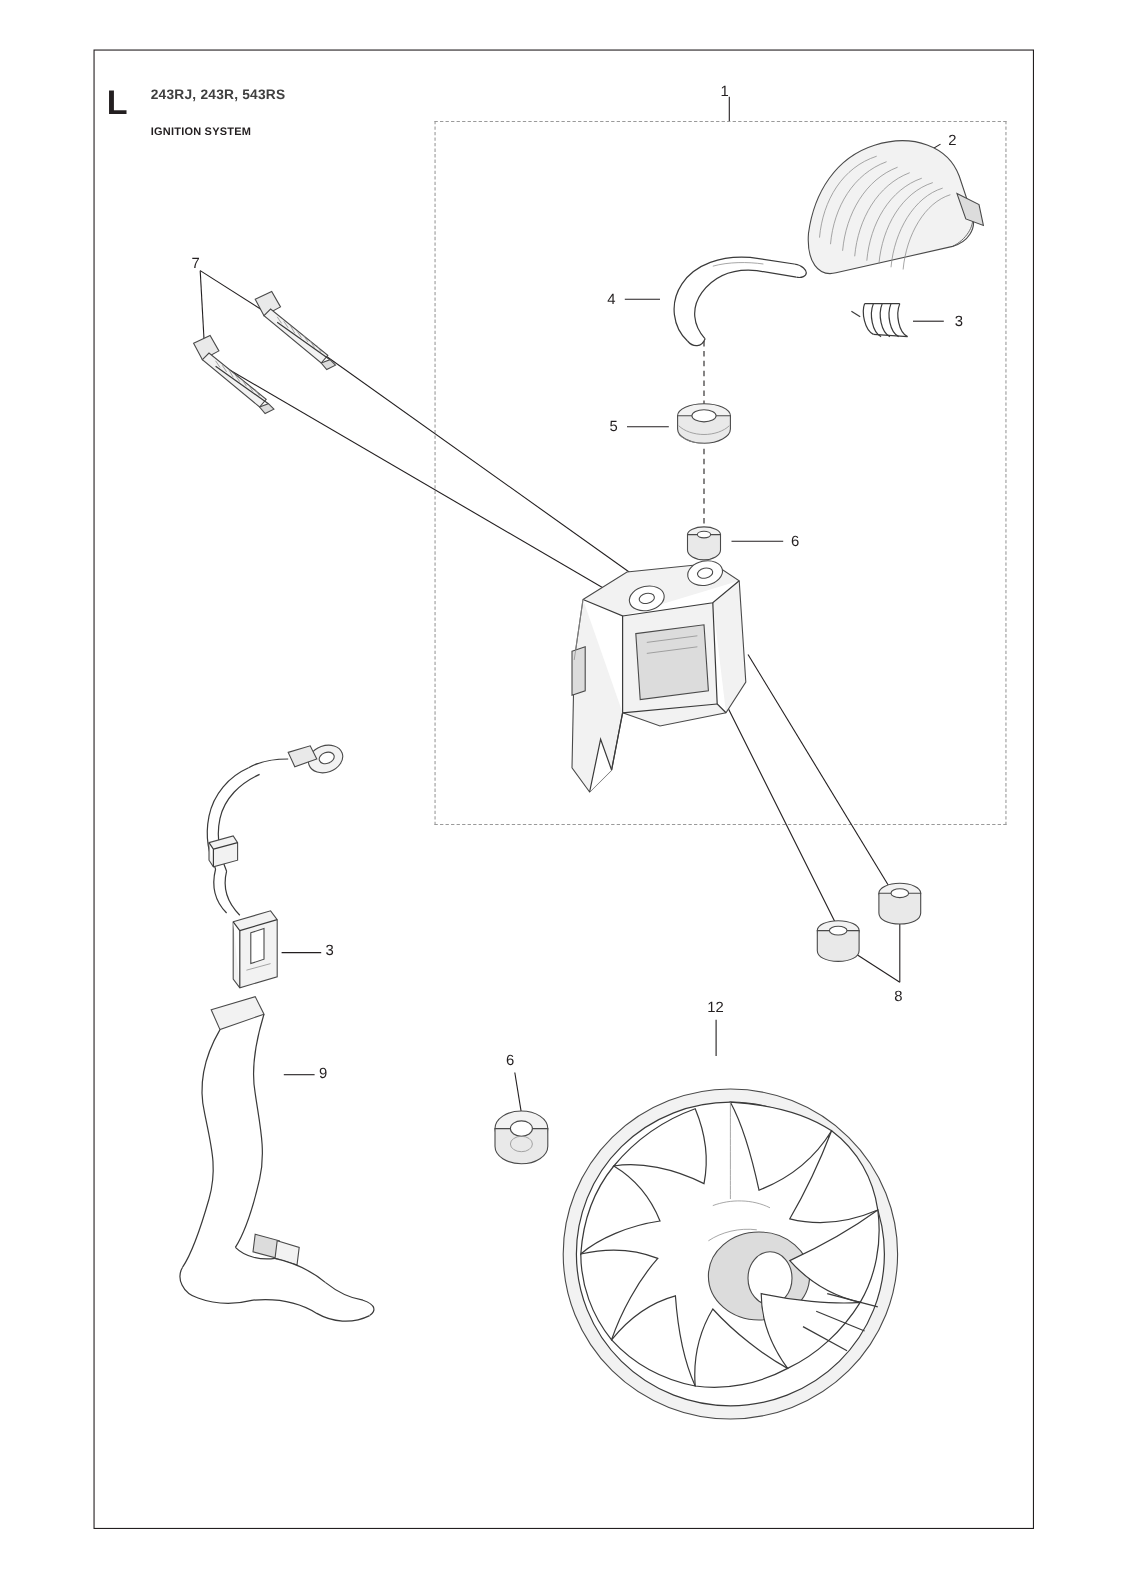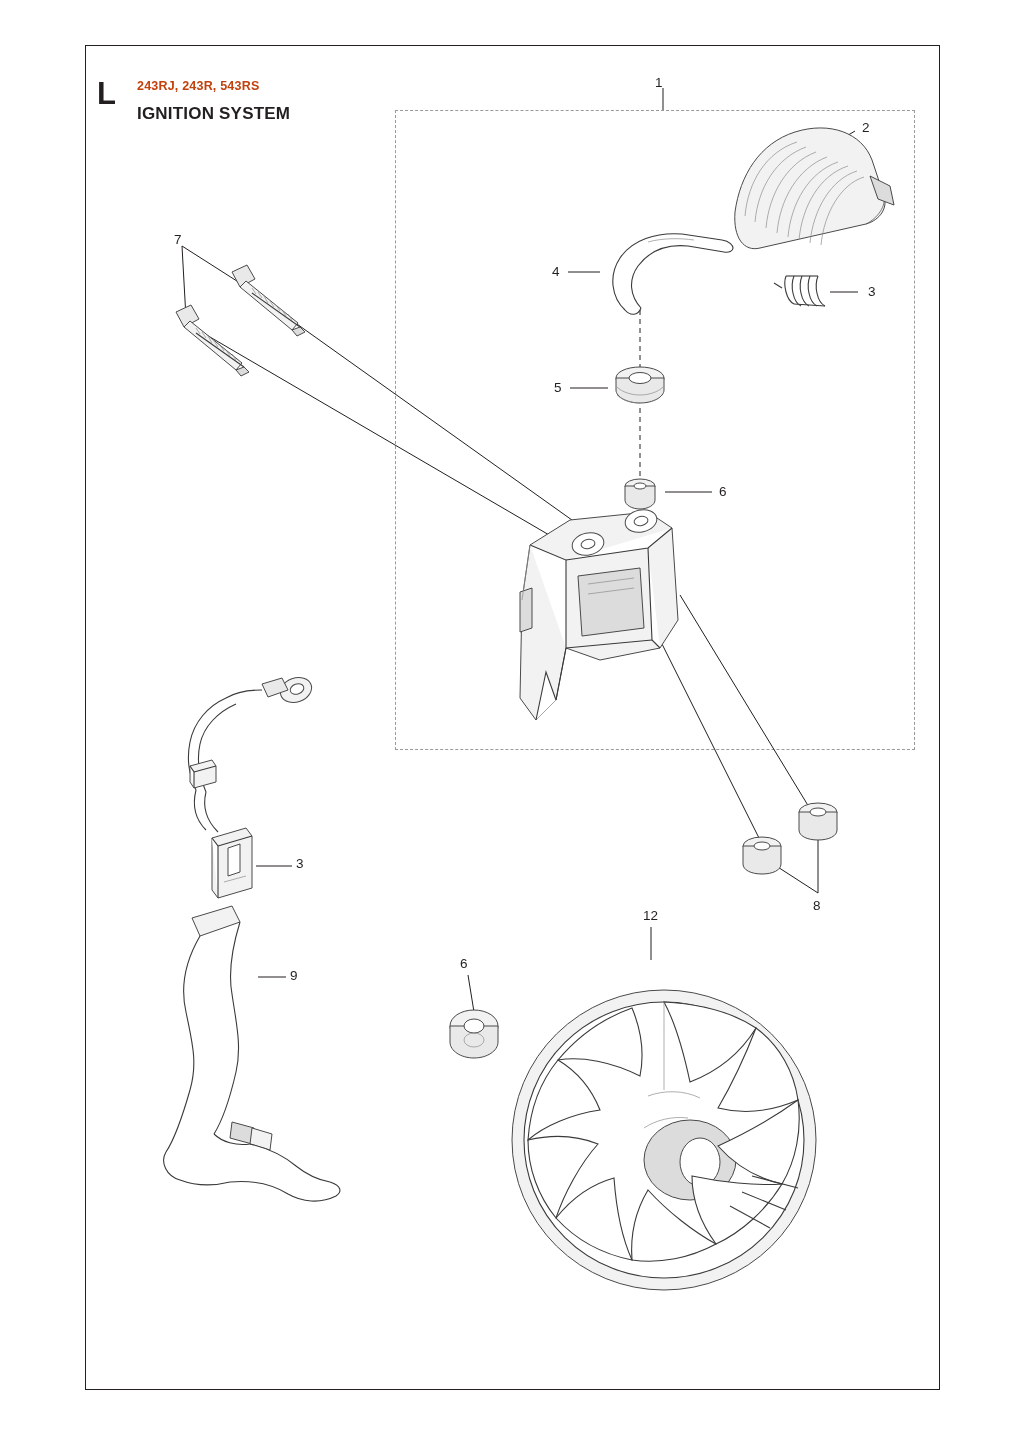--- a/index.html
+++ b/index.html
@@ -1,22 +1,22 @@
 <!DOCTYPE html>
 <html><head>
 <meta charset="utf-8">
 <style>
   html,body{margin:0;padding:0;background:#ffffff;}
   body{font-family:"Liberation Sans", sans-serif;}
   #page{position:relative;width:1024px;height:1435px;background:#ffffff;overflow:hidden;}
   #frame{position:absolute;left:85px;top:45px;width:855px;height:1345px;border:1.5px solid #231f20;box-sizing:border-box;}
   #section-letter{position:absolute;left:97px;top:78px;font-size:31px;font-weight:bold;color:#231f20;line-height:1;letter-spacing:-1px;}
   #title-block{position:absolute;left:137px;top:79px;}
-  #model-line{font-size:12.5px;font-weight:bold;color:#c2410c;letter-spacing:.2px;line-height:1.25;}
-  #system-line{font-size:17px;font-weight:bold;color:#231f20;letter-spacing:.2px;line-height:1.25;margin-top:8px;}
+  #model-line{font-size:12.5px;font-weight:bold;color:#404040;letter-spacing:.2px;line-height:1.25;}
+  #system-line{font-size:10px;font-weight:bold;color:#231f20;letter-spacing:.2px;line-height:1.25;margin-top:20px;}
   #assembly-box{position:absolute;left:395px;top:110px;width:520px;height:640px;border:1px dashed #9a9a9a;box-sizing:border-box;}
   .callout{position:absolute;font-size:13.5px;color:#231f20;font-family:"Liberation Sans", sans-serif;}
   svg.art{position:absolute;left:0;top:0;width:1024px;height:1435px;pointer-events:none;}
   .ln{stroke:#231f20;stroke-width:1;fill:none;}
   .outline{stroke:#3a3a3a;stroke-width:1.1;fill:#ffffff;}
   .outline-thin{stroke:#5a5a5a;stroke-width:.8;fill:none;}
   .shade{stroke:#8c8c8c;stroke-width:.7;fill:none;}
   .fillgrey{fill:#e9e9e9;stroke:#4a4a4a;stroke-width:1;}
   .fillgrey2{fill:#f2f2f2;stroke:#4a4a4a;stroke-width:1;}
   .fillgrey3{fill:#dcdcdc;stroke:#4a4a4a;stroke-width:1;}

